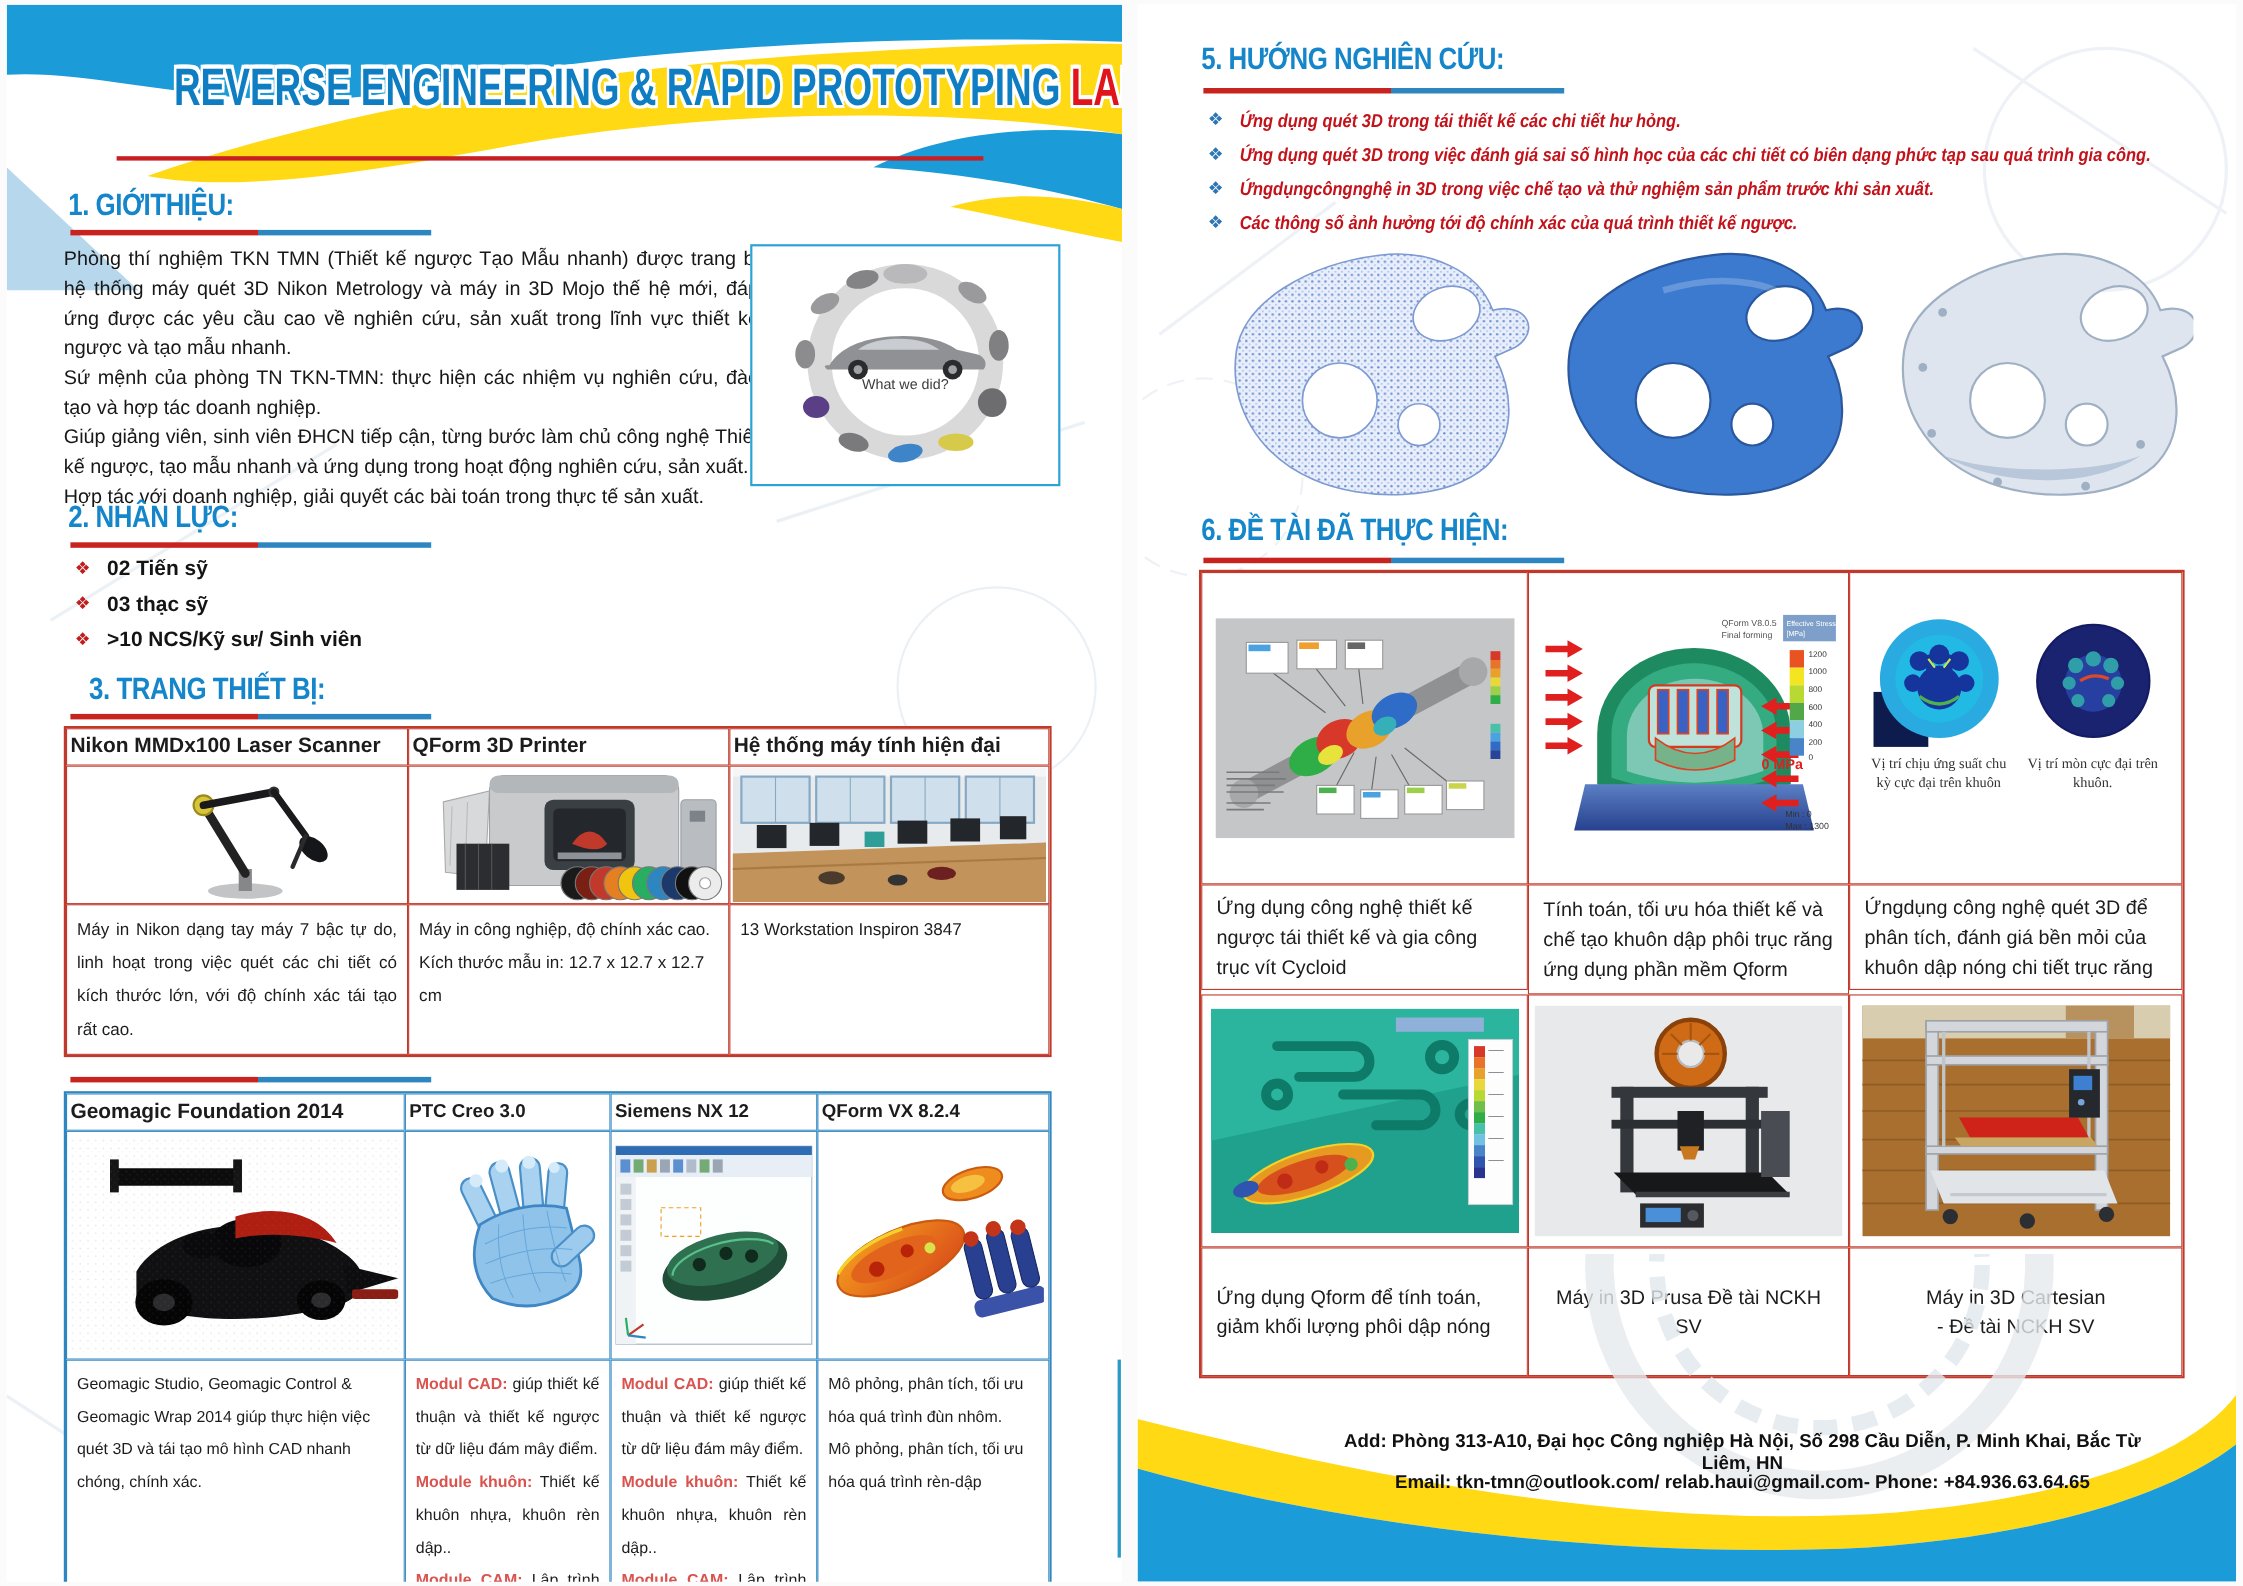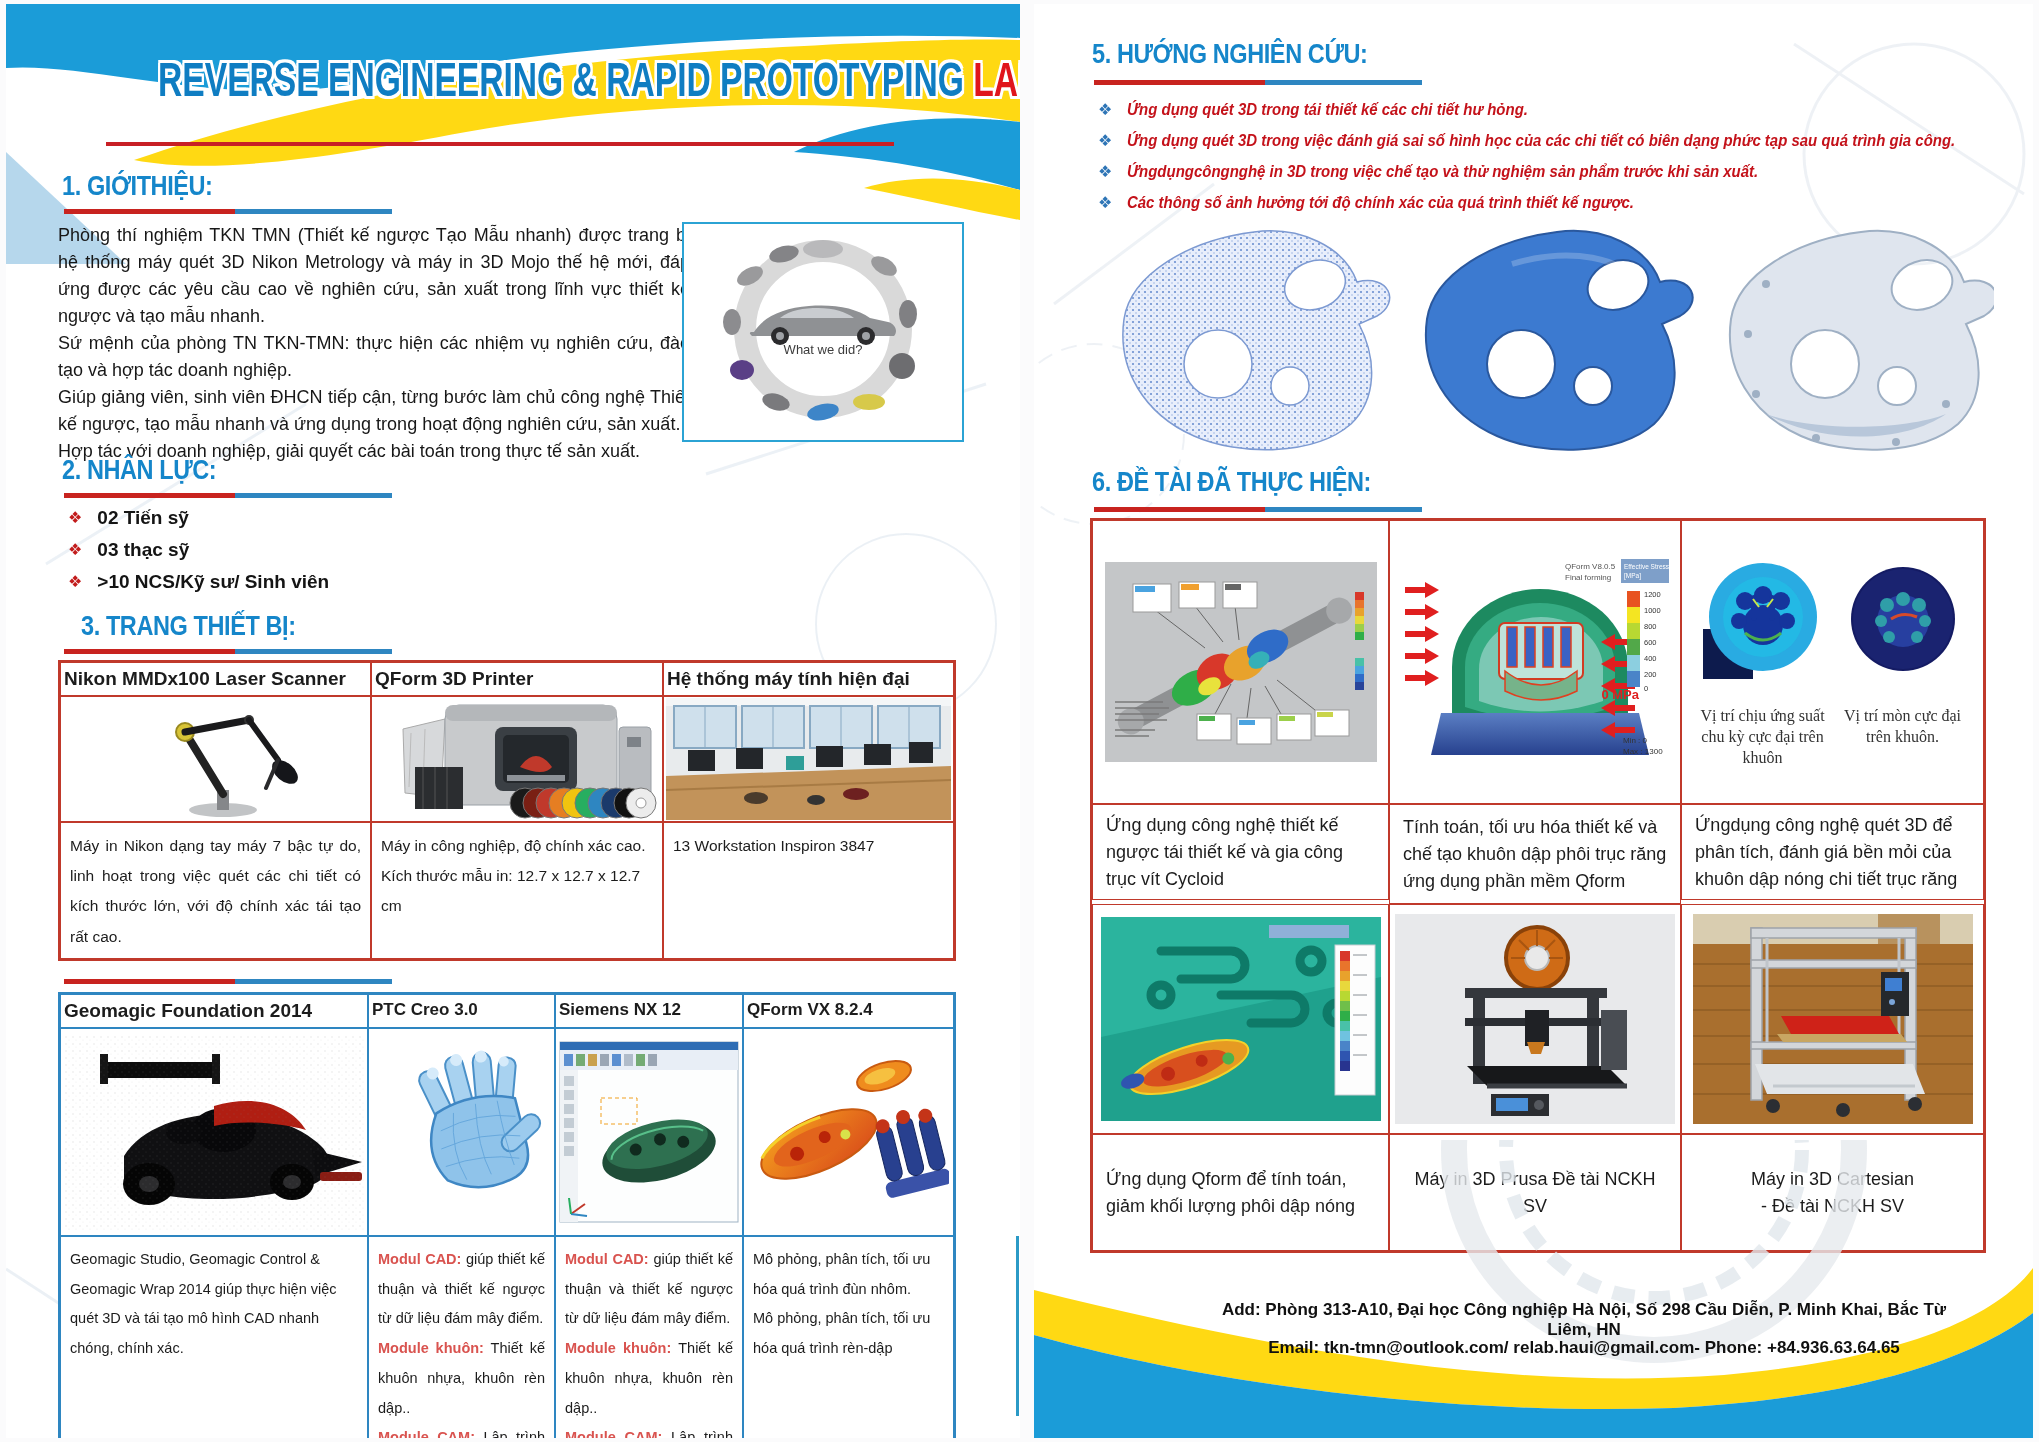--- a/index.html
+++ b/index.html
@@ -52,21 +52,21 @@
   .t4 .desc { font-size:14.5px; line-height:2.05; }
   .mod-label { color:#d9534f; font-weight:bold; }
 
   
   .g6 { display:grid; border:2px solid #c0392b; grid-template-columns:297px 292px 303px; background:#fff; }
   .g6 > div { border:1px solid #c0392b; background:#fff; }
   .cap { font-size:18px; line-height:1.5; padding:8px 13px; display:flex; flex-direction:column; justify-content:center; }
   .cap.center { text-align:center; align-items:center; }
   .die-wrap { display:flex; gap:14px; align-items:flex-start; justify-content:center; padding-top:38px; }
   .die-fig { width:126px; text-align:center; }
-  .die-cap { font-family:"Liberation Serif", serif; font-size:16px; color:#333; margin-top:23px; line-height:1.3; }
+  .die-cap { font-family:"Liberation Serif", serif; font-size:13px; color:#333; margin-top:2px; line-height:1.3; }
 
   
   .footer-line { font-weight:bold; font-size:17px; color:#101010; text-align:center; }
 </style>
 </head>
 <body>
 
 <svg style="position:absolute;width:0;height:0" aria-hidden="true">
   <defs>
     <pattern id="dotp" width="6" height="6" patternUnits="userSpaceOnUse">

